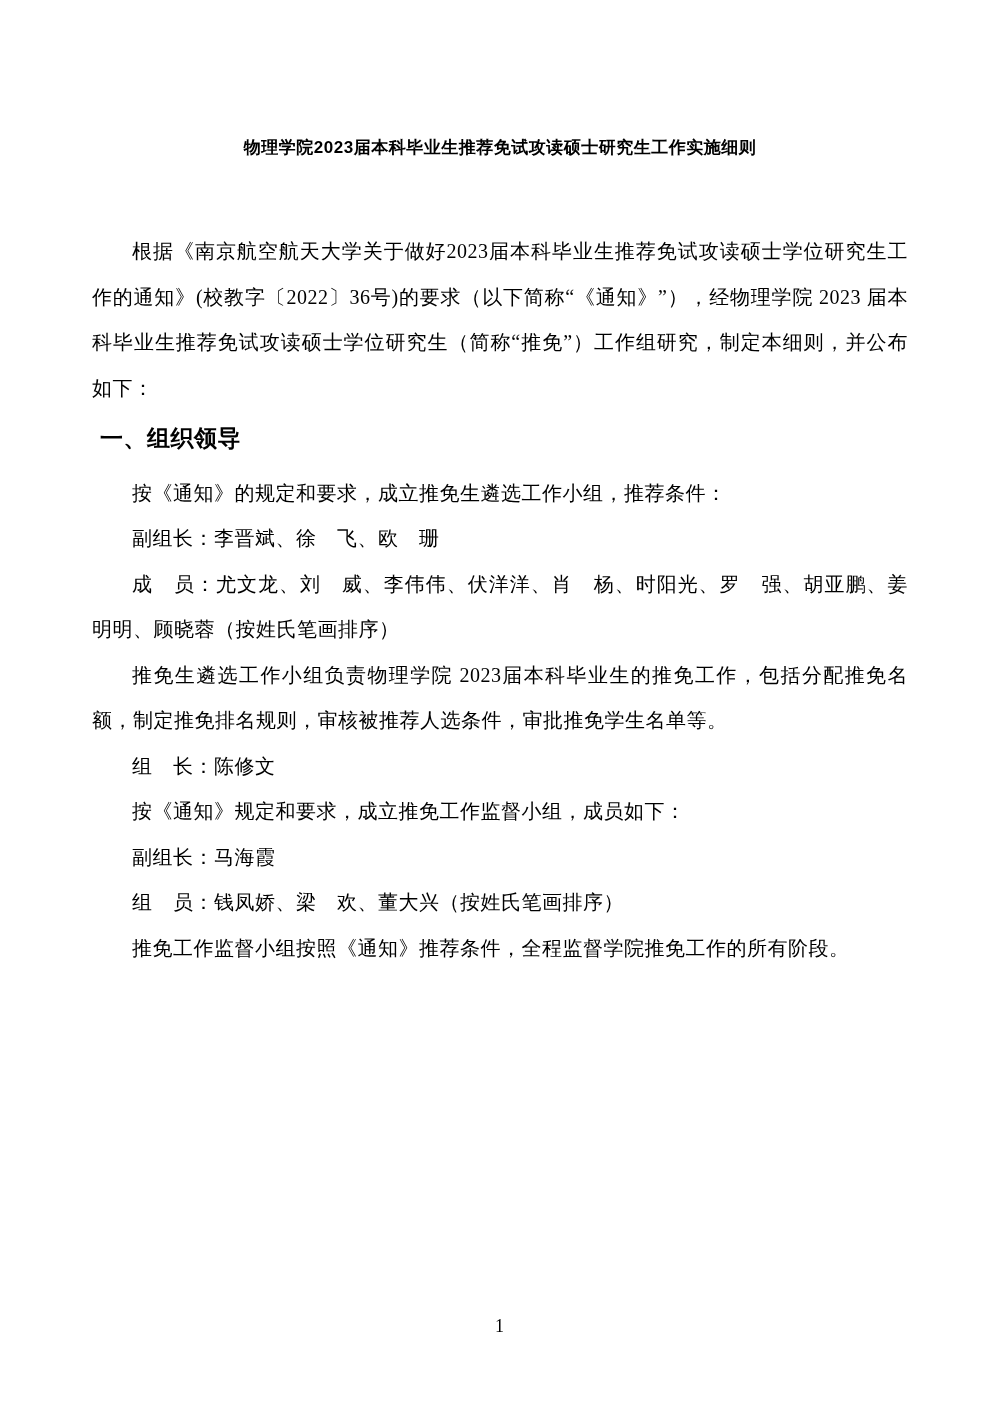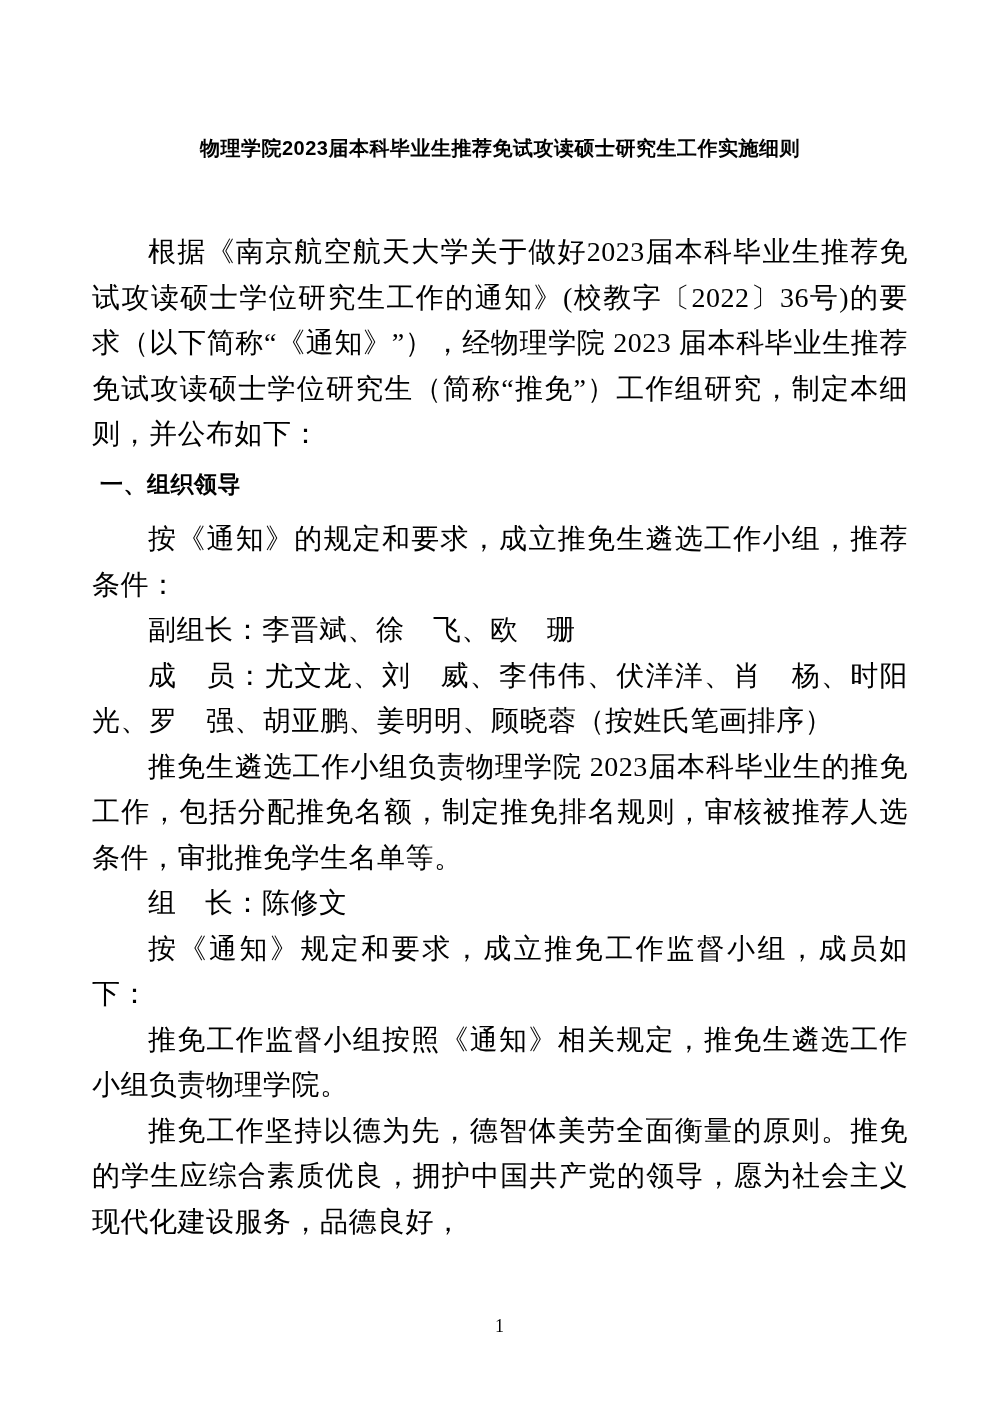--- a/index.html
+++ b/index.html
@@ -20,27 +20,27 @@
     height: 1413px;
     padding: 130px 91px 0 92px;
     background: #ffffff;
     overflow: hidden;
   }
   .doc-title {
     margin: 0 0 63px 0;
     text-align: center;
     font-family: "Liberation Sans", "DejaVu Sans", sans-serif;
     font-weight: 700;
-    font-size: 20px;
+    font-size: 17px;
     line-height: 36px;
     letter-spacing: 0.5px;
   }
   .body-block {
     margin: 0;
-    font-size: 28px;
+    font-size: 20px;
     line-height: 45.5px;
     text-align: justify;
     text-indent: 2em;
     letter-spacing: 0.5px;
   }
   .section-heading {
     margin: 5px 0 9px 8px;
     font-family: "Liberation Sans", "DejaVu Sans", sans-serif;
     font-weight: 700;
     font-size: 23px;
@@ -76,22 +76,23 @@
 
   <p class="body-block">成　员：尤文龙、刘　威、李伟伟、伏洋洋、肖　杨、时阳光、罗　强、胡亚鹏、姜明明、顾晓蓉（按姓氏笔画排序）</p>
 
 
   <p class="body-block">推免生遴选工作小组负责物理学院 2023届本科毕业生的推免工作，包括分配推免名额，制定推免排名规则，审核被推荐人选条件，审批推免学生名单等。</p>
 
   <p class="body-block">组　长：陈修文</p>
 
   <p class="body-block">按《通知》规定和要求，成立推免工作监督小组，成员如下：</p>
 
+  <p class="body-block">副组长：马海霞</p>
+
+  <p class="body-block">组　员：钱凤娇、梁　欢、董大兴（按姓氏笔画排序）</p>
+
+  <p class="body-block">推免工作监督小组按照《通知》推荐条件，全程监督学院推免工作的所有阶段。</p>
 
 
-  <p class="body-block">推免工作监督小组按照《通知》相关规定，推免生遴选工作小组负责物理学院。</p>
-
-
-  <p class="body-block">推免工作坚持以德为先，德智体美劳全面衡量的原则。推免的学生应综合素质优良，拥护中国共产党的领导，愿为社会主义现代化建设服务，品德良好，</p>
 
   <div class="page-number">1</div>
 
 </div>
 
 </body></html>

